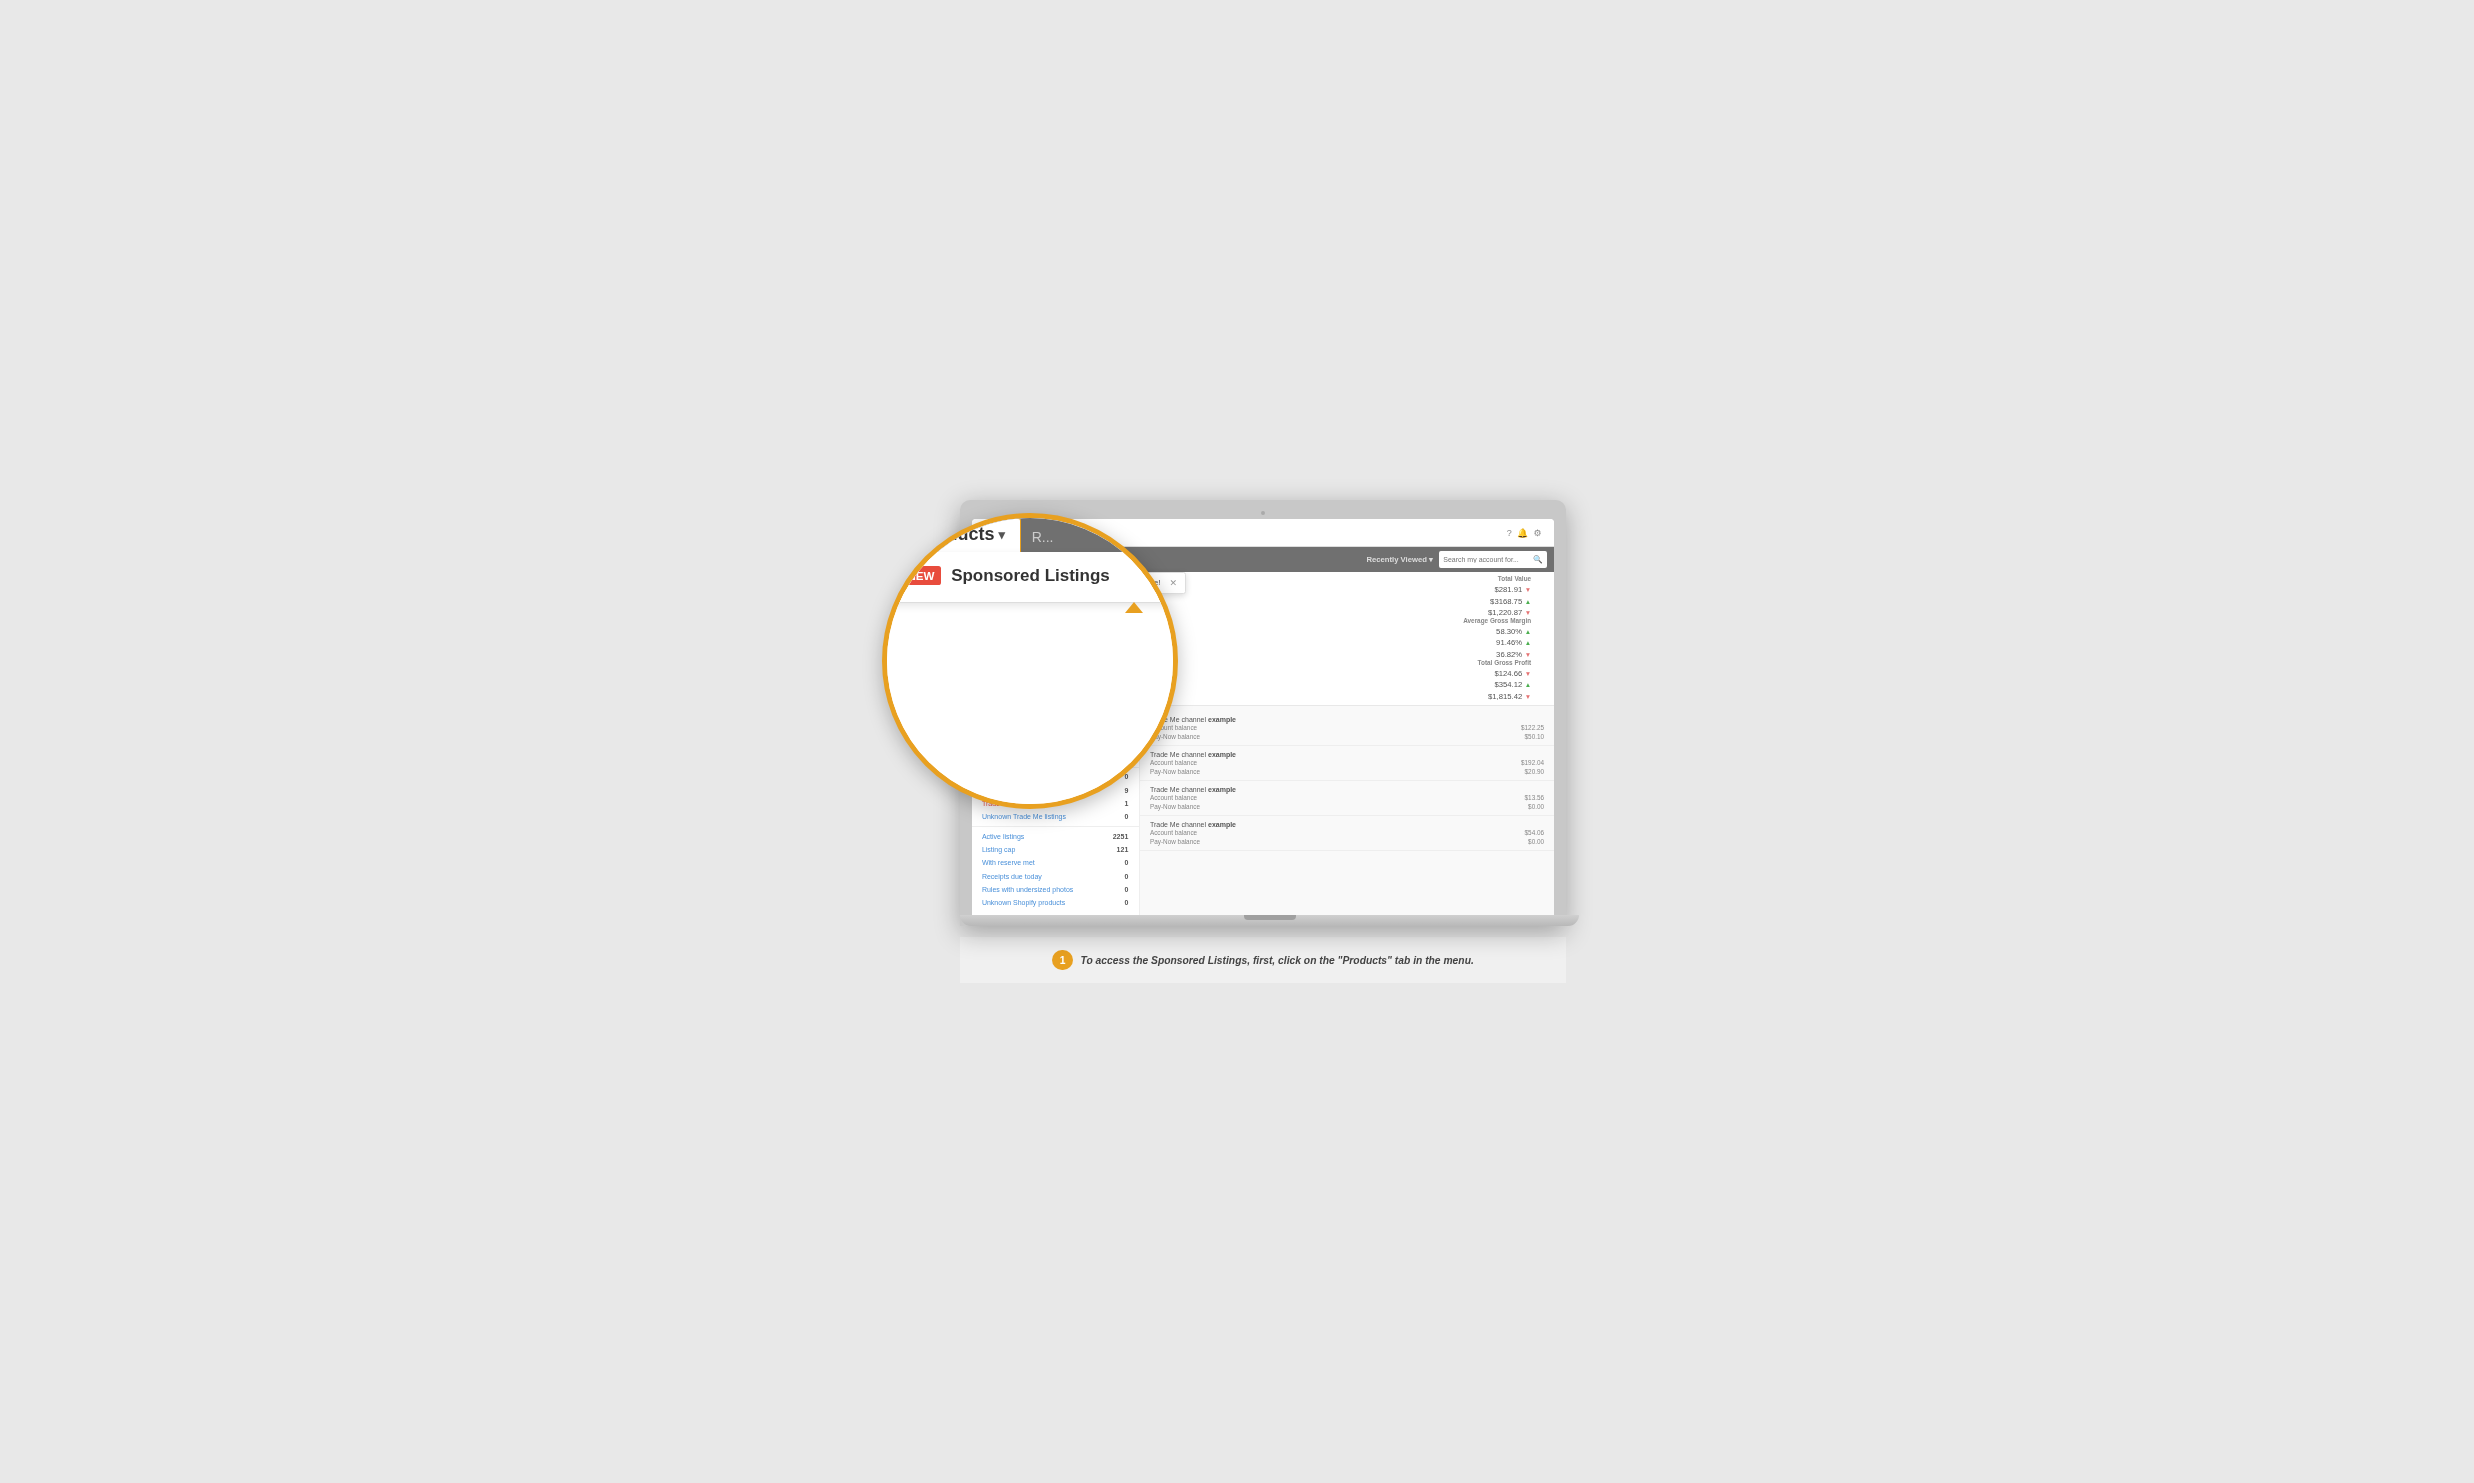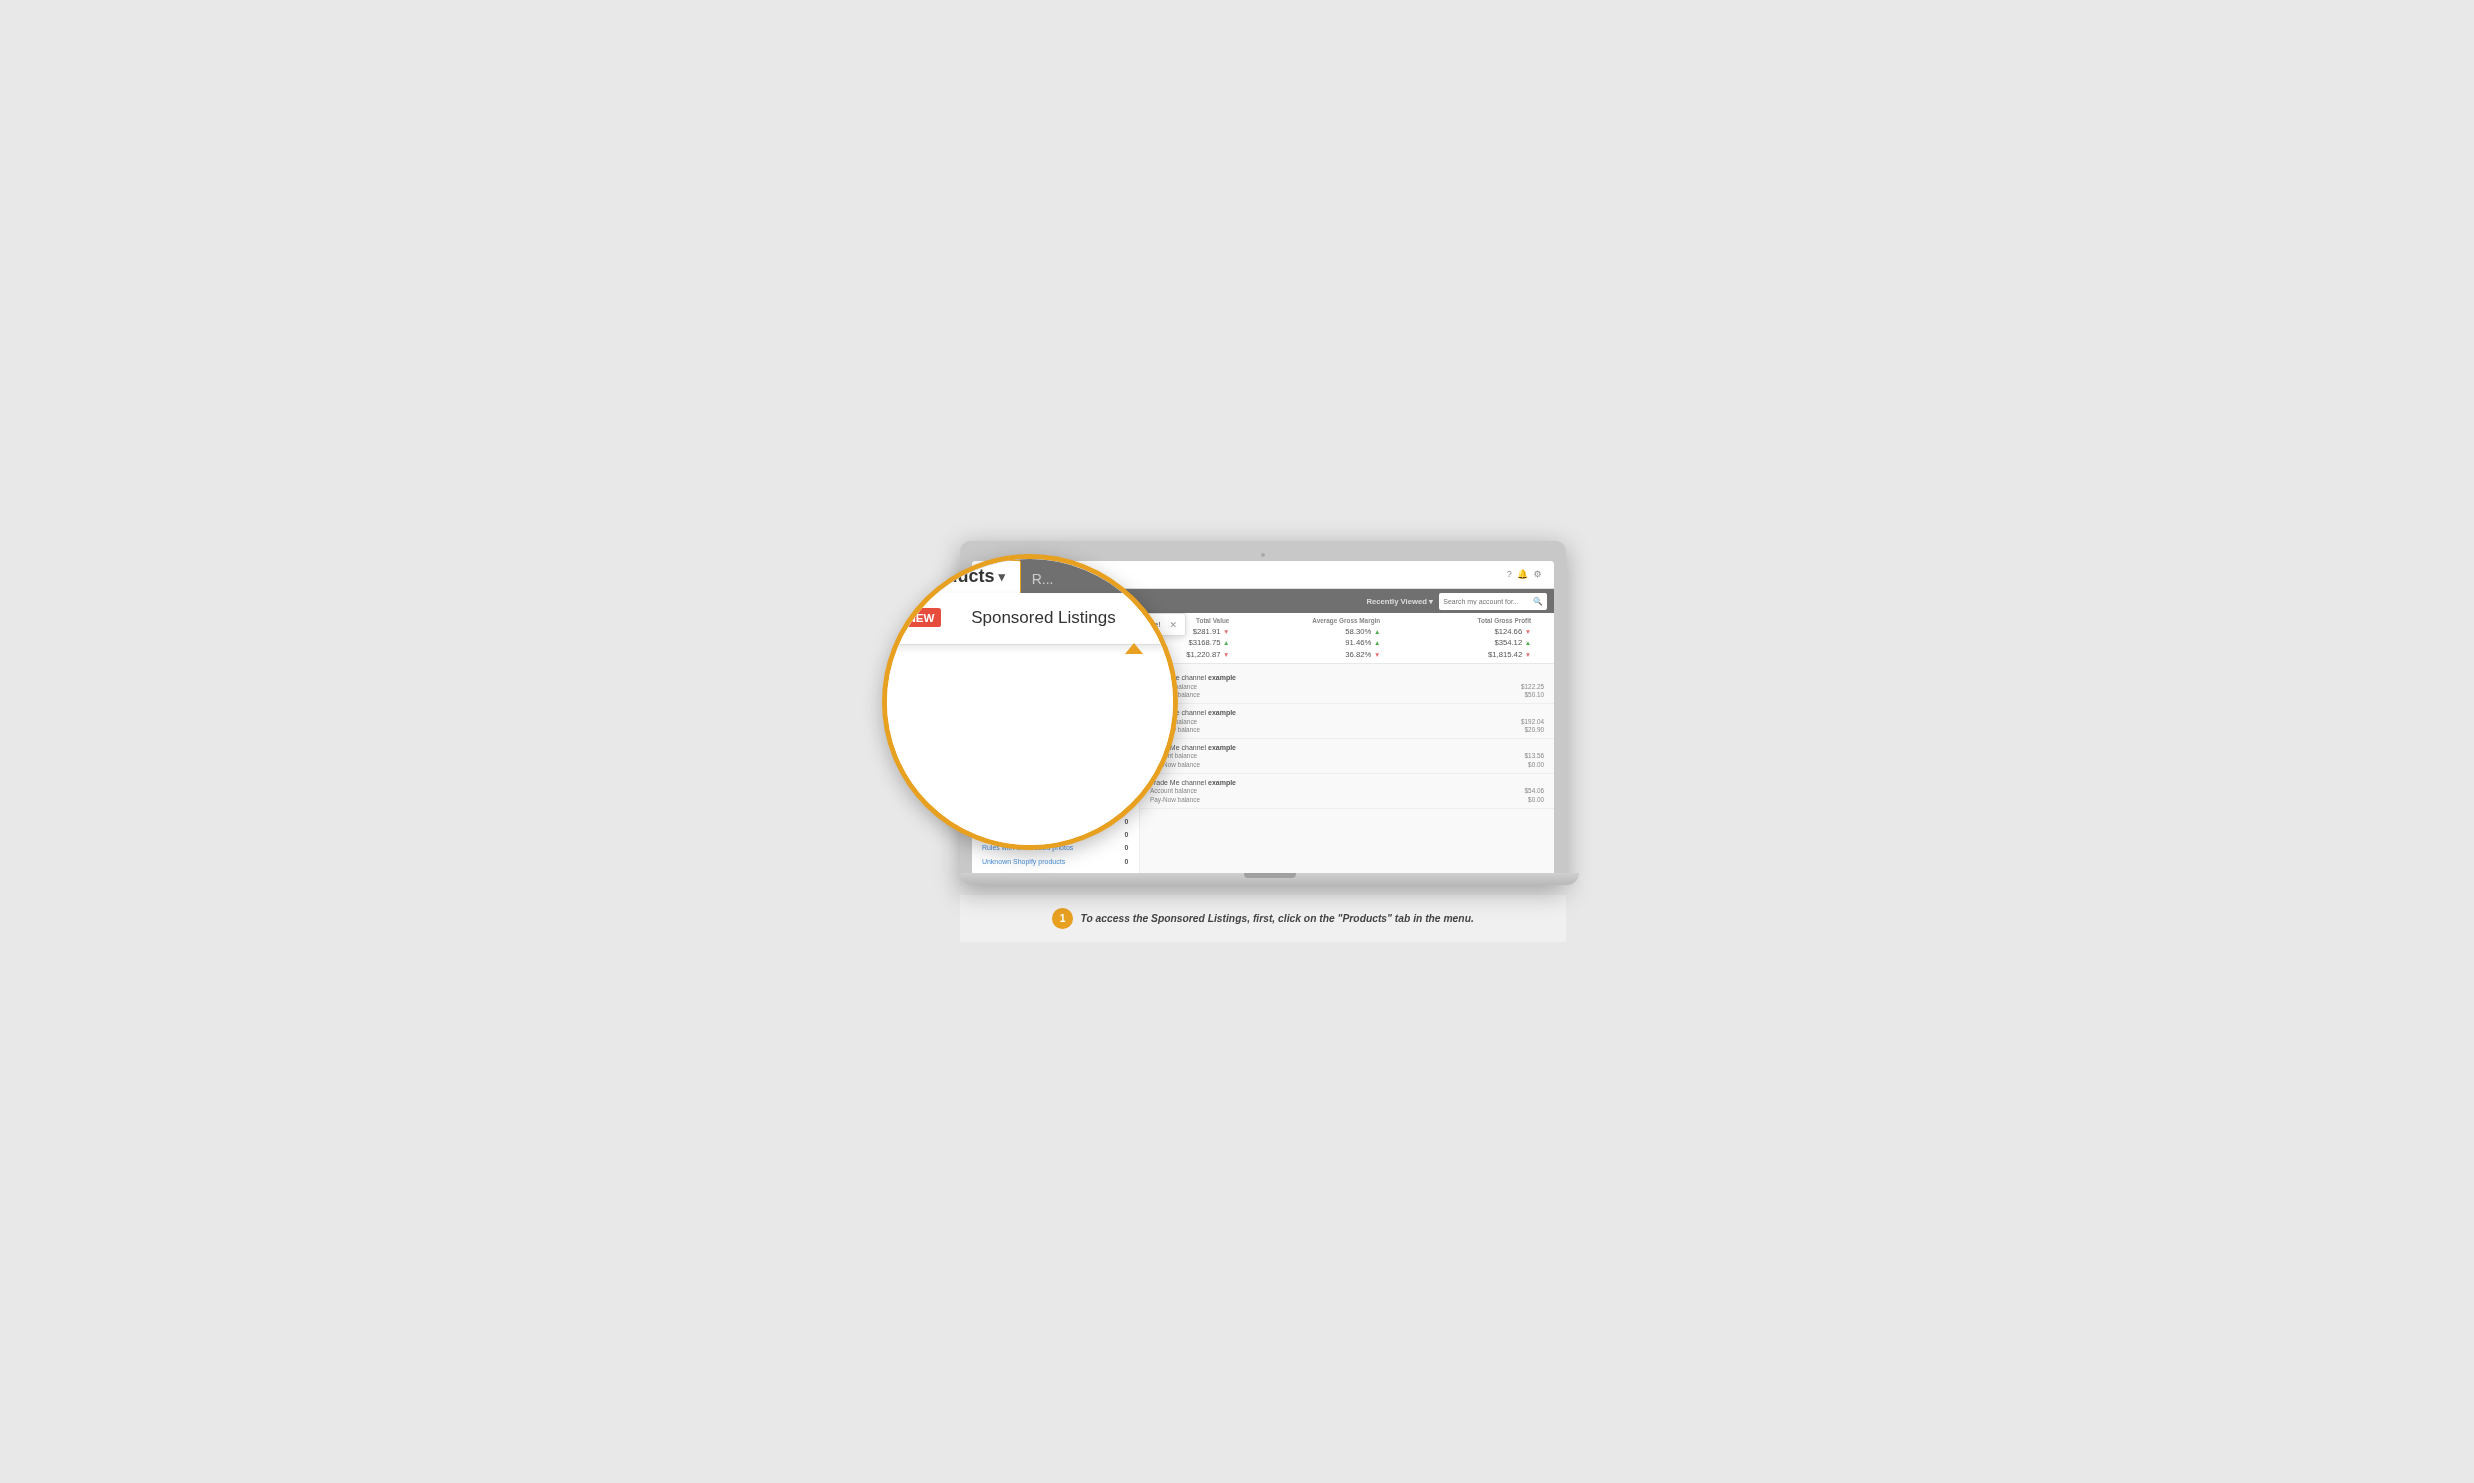--- a/index.html
+++ b/index.html
@@ -174,20 +174,21 @@
       font-size: 9px;
     }
 
     
     .stats-row {
       background: #fff;
       border-bottom: 0.6px solid #e8e8e8;
       display: flex;
       padding: 3.9px 13px;
       gap: 0;
+      flex-direction: column;
     }
     .stat-col {
       flex: 1;
       text-align: right;
       padding: 0 10.3px;
     }
     .stat-header {
       font-size: 6.4px;
       color: #888;
       font-weight: 600;
@@ -338,22 +339,21 @@
       color: #fff;
       font-size: 11.6px;
       font-weight: 800;
       padding: 3.2px 6.4px;
       border-radius: 2.6px;
       flex-shrink: 0;
     }
     .sponsored-text {
       font-size: 17px;
       color: #333;
-      font-weight: 400;
-      margin-left: 20px;
+      font-weight: 700;
     }
 
     
     .instruction-bar {
       background: #f0f0f0;
       padding: 13px;
       display: flex;
       align-items: center;
       justify-content: center;
       gap: 7.7px;

